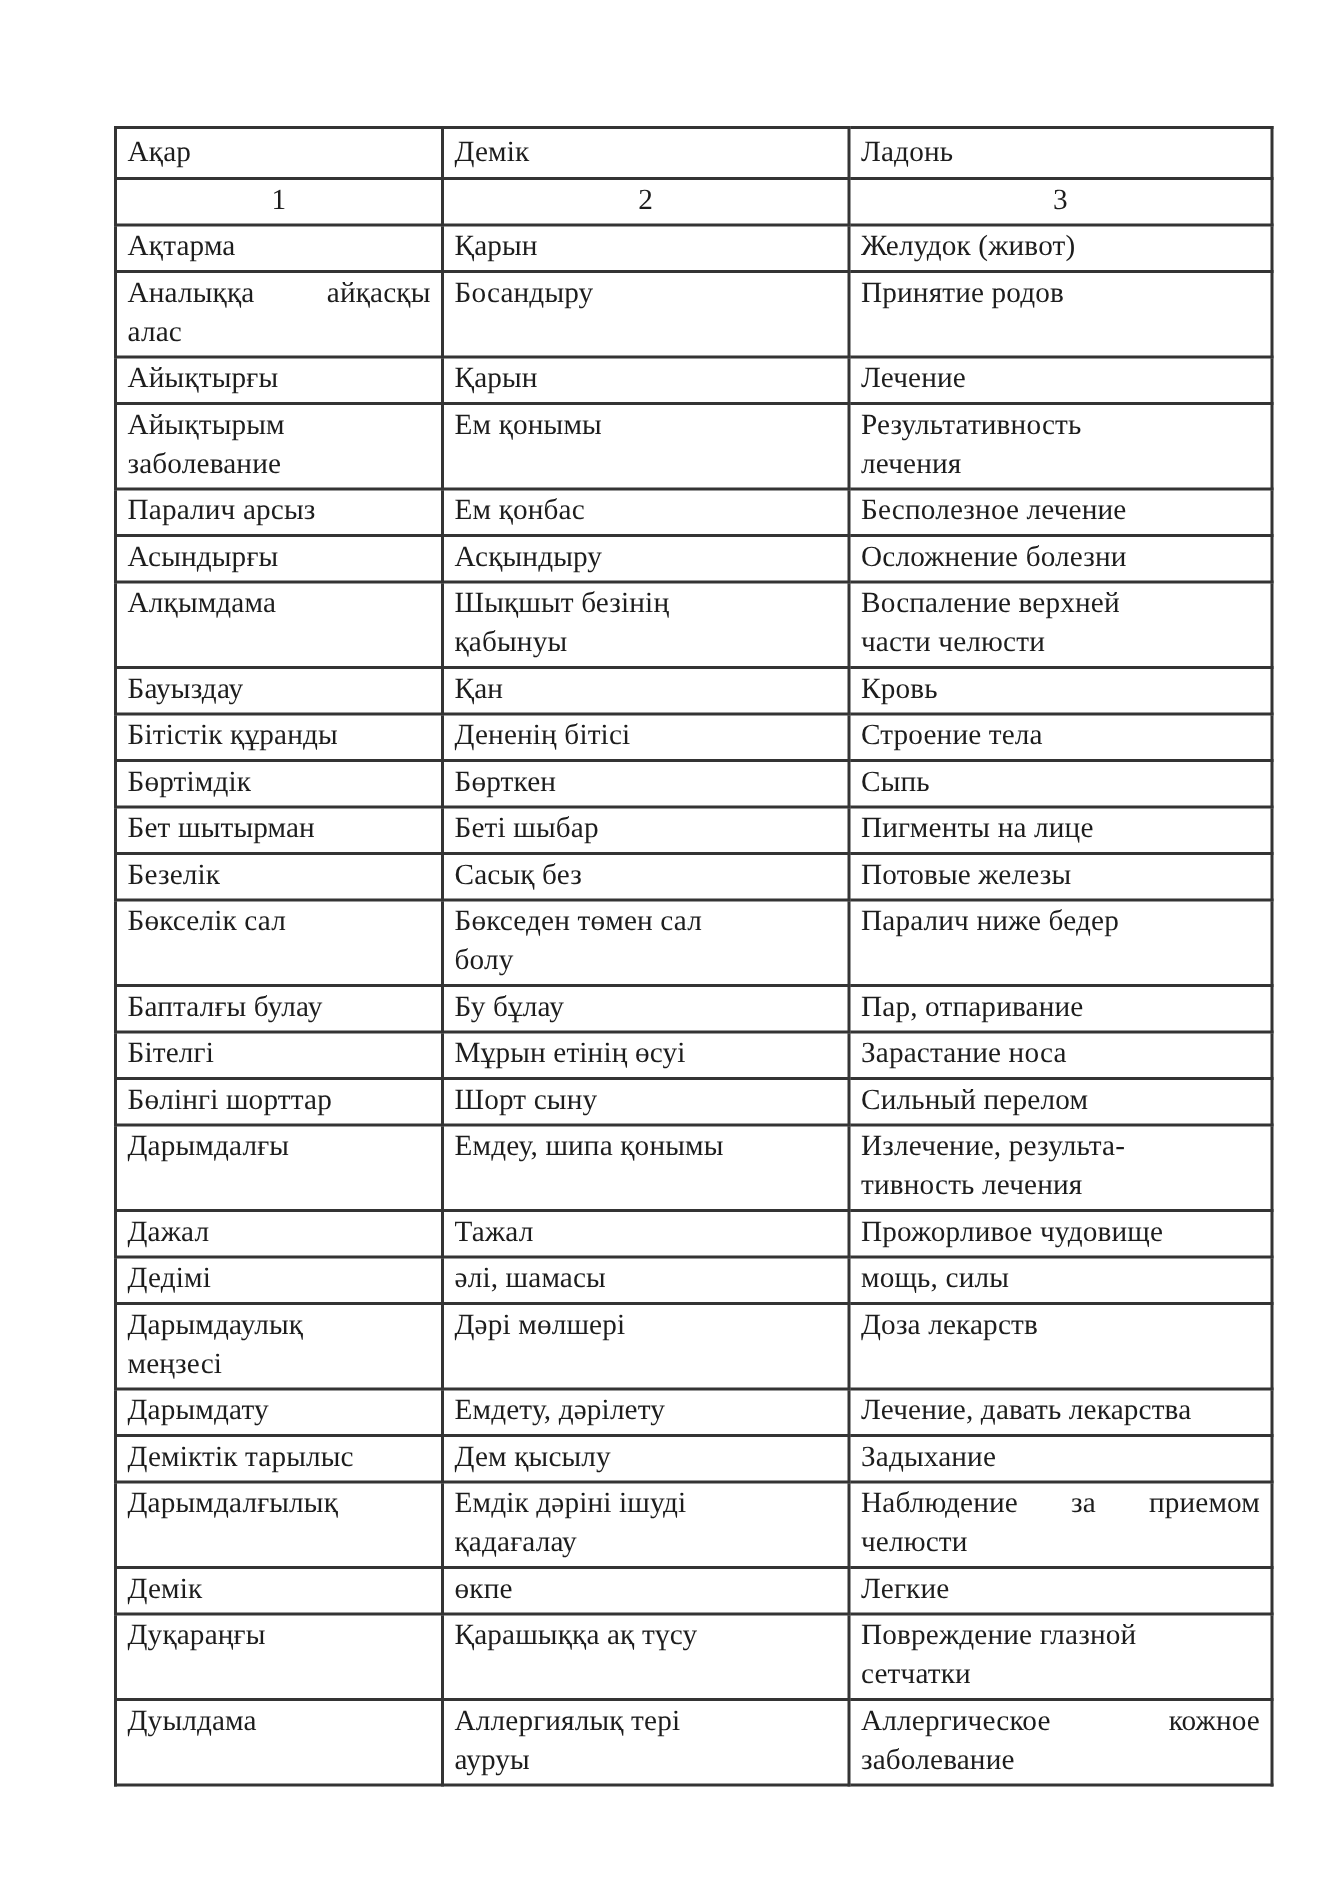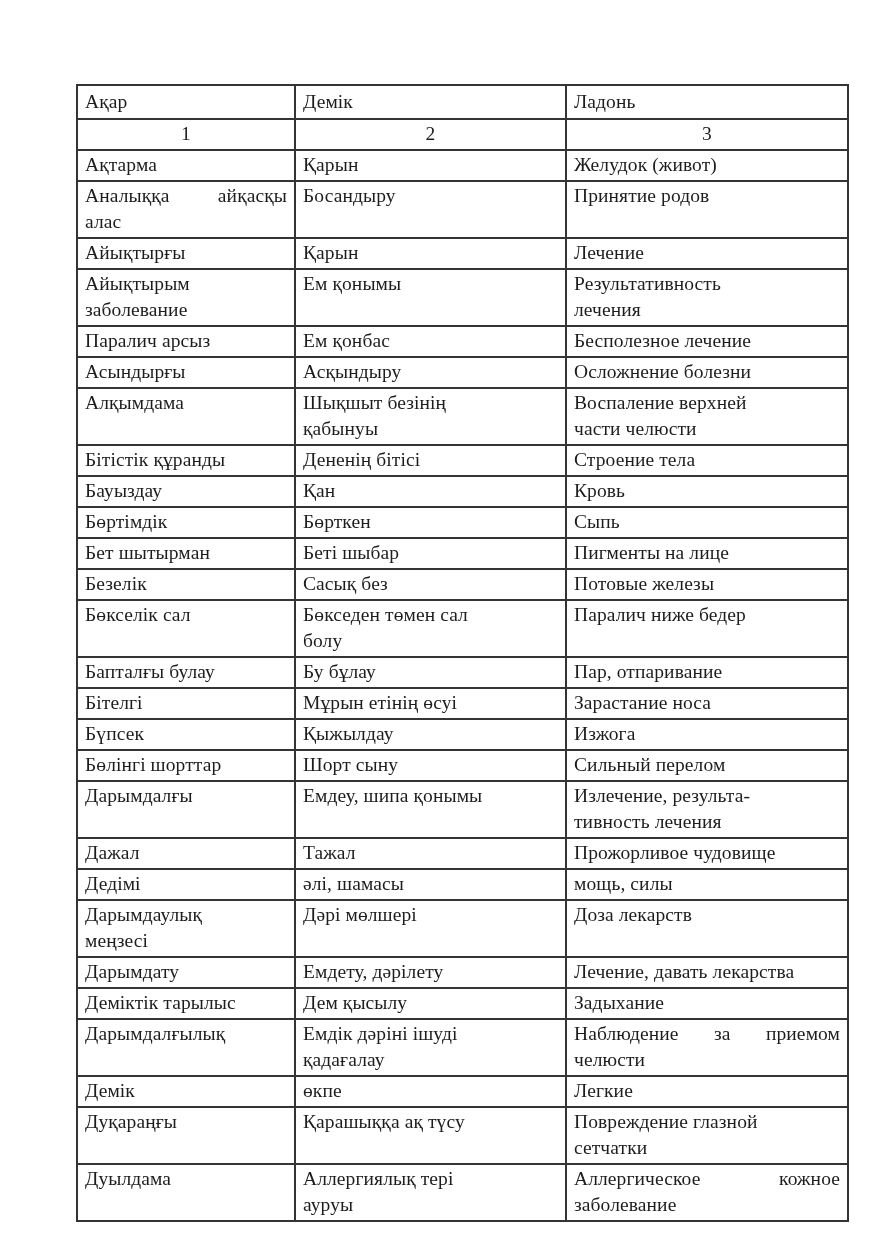--- a/index.html
+++ b/index.html
@@ -151,38 +151,38 @@
             <div class="line">Шықшыт безінің</div>
             <div class="line">қабынуы</div>
           </td>
           <td>
             <div class="line">Воспаление верхней</div>
             <div class="line">части челюсти</div>
           </td>
         </tr>
         <tr>
           <td>
+            <div class="line">Бауыздау</div>
+          </td>
+          <td>
+            <div class="line">Қан</div>
+          </td>
+          <td>
+            <div class="line">Кровь</div>
+          </td>
+        </tr>
+        <tr>
+          <td>
             <div class="line">Бітістік құранды</div>
           </td>
           <td>
             <div class="line">Дененің бітісі</div>
           </td>
           <td>
             <div class="line">Строение тела</div>
-          </td>
-        </tr>
-        <tr>
-          <td>
-            <div class="line">Бауыздау</div>
-          </td>
-          <td>
-            <div class="line">Қан</div>
-          </td>
-          <td>
-            <div class="line">Кровь</div>
           </td>
         </tr>
         <tr>
           <td>
             <div class="line">Бөртімдік</div>
           </td>
           <td>
             <div class="line">Бөрткен</div>
           </td>
           <td>
@@ -236,31 +236,20 @@
         </tr>
         <tr>
           <td>
             <div class="line">Бітелгі</div>
           </td>
           <td>
             <div class="line">Мұрын етінің өсуі</div>
           </td>
           <td>
             <div class="line">Зарастание носа</div>
-          </td>
-        </tr>
-        <tr>
-          <td>
-            <div class="line">Бүпсек</div>
-          </td>
-          <td>
-            <div class="line">Қыжылдау</div>
-          </td>
-          <td>
-            <div class="line">Изжога</div>
           </td>
         </tr>
         <tr>
           <td>
             <div class="line">Бөлінгі шорттар</div>
           </td>
           <td>
             <div class="line">Шорт сыну</div>
           </td>
           <td>

